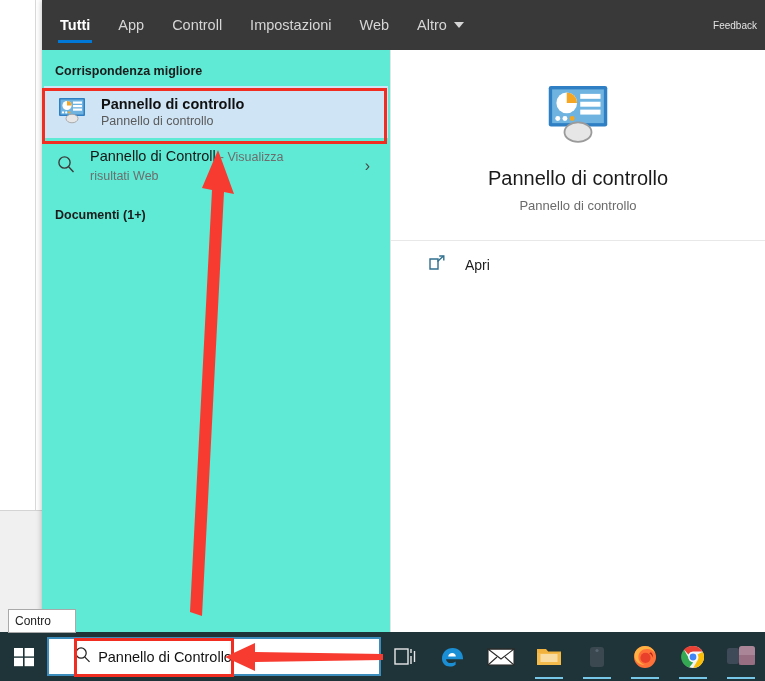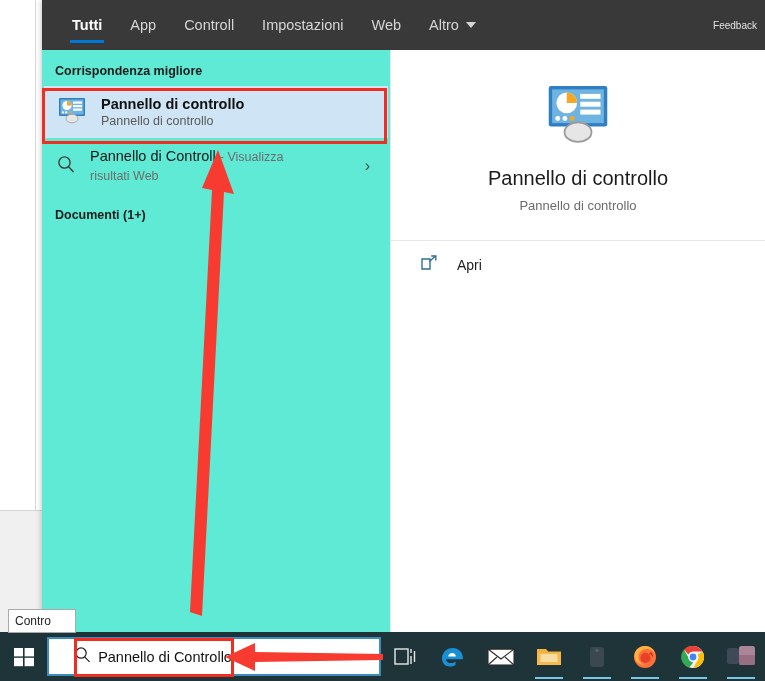--- a/index.html
+++ b/index.html
@@ -35,21 +35,21 @@
   .panel {
     position: absolute; left: 42px; top: 0; width: 723px; height: 632px;
     background: #efefef;
     box-shadow: 0 0 6px rgba(0,0,0,.28);
   }
   .panel-header {
     position: absolute; left: 0; top: 0; width: 723px; height: 50px;
     background: #393939;
     display: flex; align-items: center;
   }
-  .tabs { display: flex; align-items: flex-end; height: 50px; padding-left: 16px; }
+  .tabs { display: flex; align-items: flex-end; height: 50px; padding-left: 4px; }
   .tab {
     position: relative; height: 50px; display: flex; align-items: center;
     padding: 0 14px; color: #d6d6d6; font-size: 14.5px; cursor: default;
   }
   .tab.active { color: #ffffff; font-weight: bold; }
   .tab.active::after {
     content: ""; position: absolute; left: 12px; right: 12px; bottom: 7px;
     height: 3px; background: #0078d7;
   }
   .tab .chev {
@@ -98,21 +98,21 @@
     border-left: 1px solid #e6e6e6;
   }
   .preview-top {
     height: 190px; display: flex; flex-direction: column;
     align-items: center; justify-content: center;
   }
   .preview-title { font-size: 20px; color: #1b1b1b; margin-top: 14px; }
   .preview-sub { font-size: 13px; color: #6b6b6b; margin-top: 8px; }
   .preview-divider { height: 1px; background: #e8e8e8; margin: 0 0px; }
   .action-row {
-    height: 48px; display: flex; align-items: center; padding-left: 28px;
+    height: 48px; display: flex; align-items: center; padding-left: 36px;
   }
   .action-label { font-size: 14px; color: #1b1b1b; margin-left: 18px; }
 
   
   .taskbar {
     position: absolute; left: 0; top: 632px; width: 765px; height: 49px;
     background: #1f3438;
     display: flex; align-items: center;
   }
   .start-btn {

